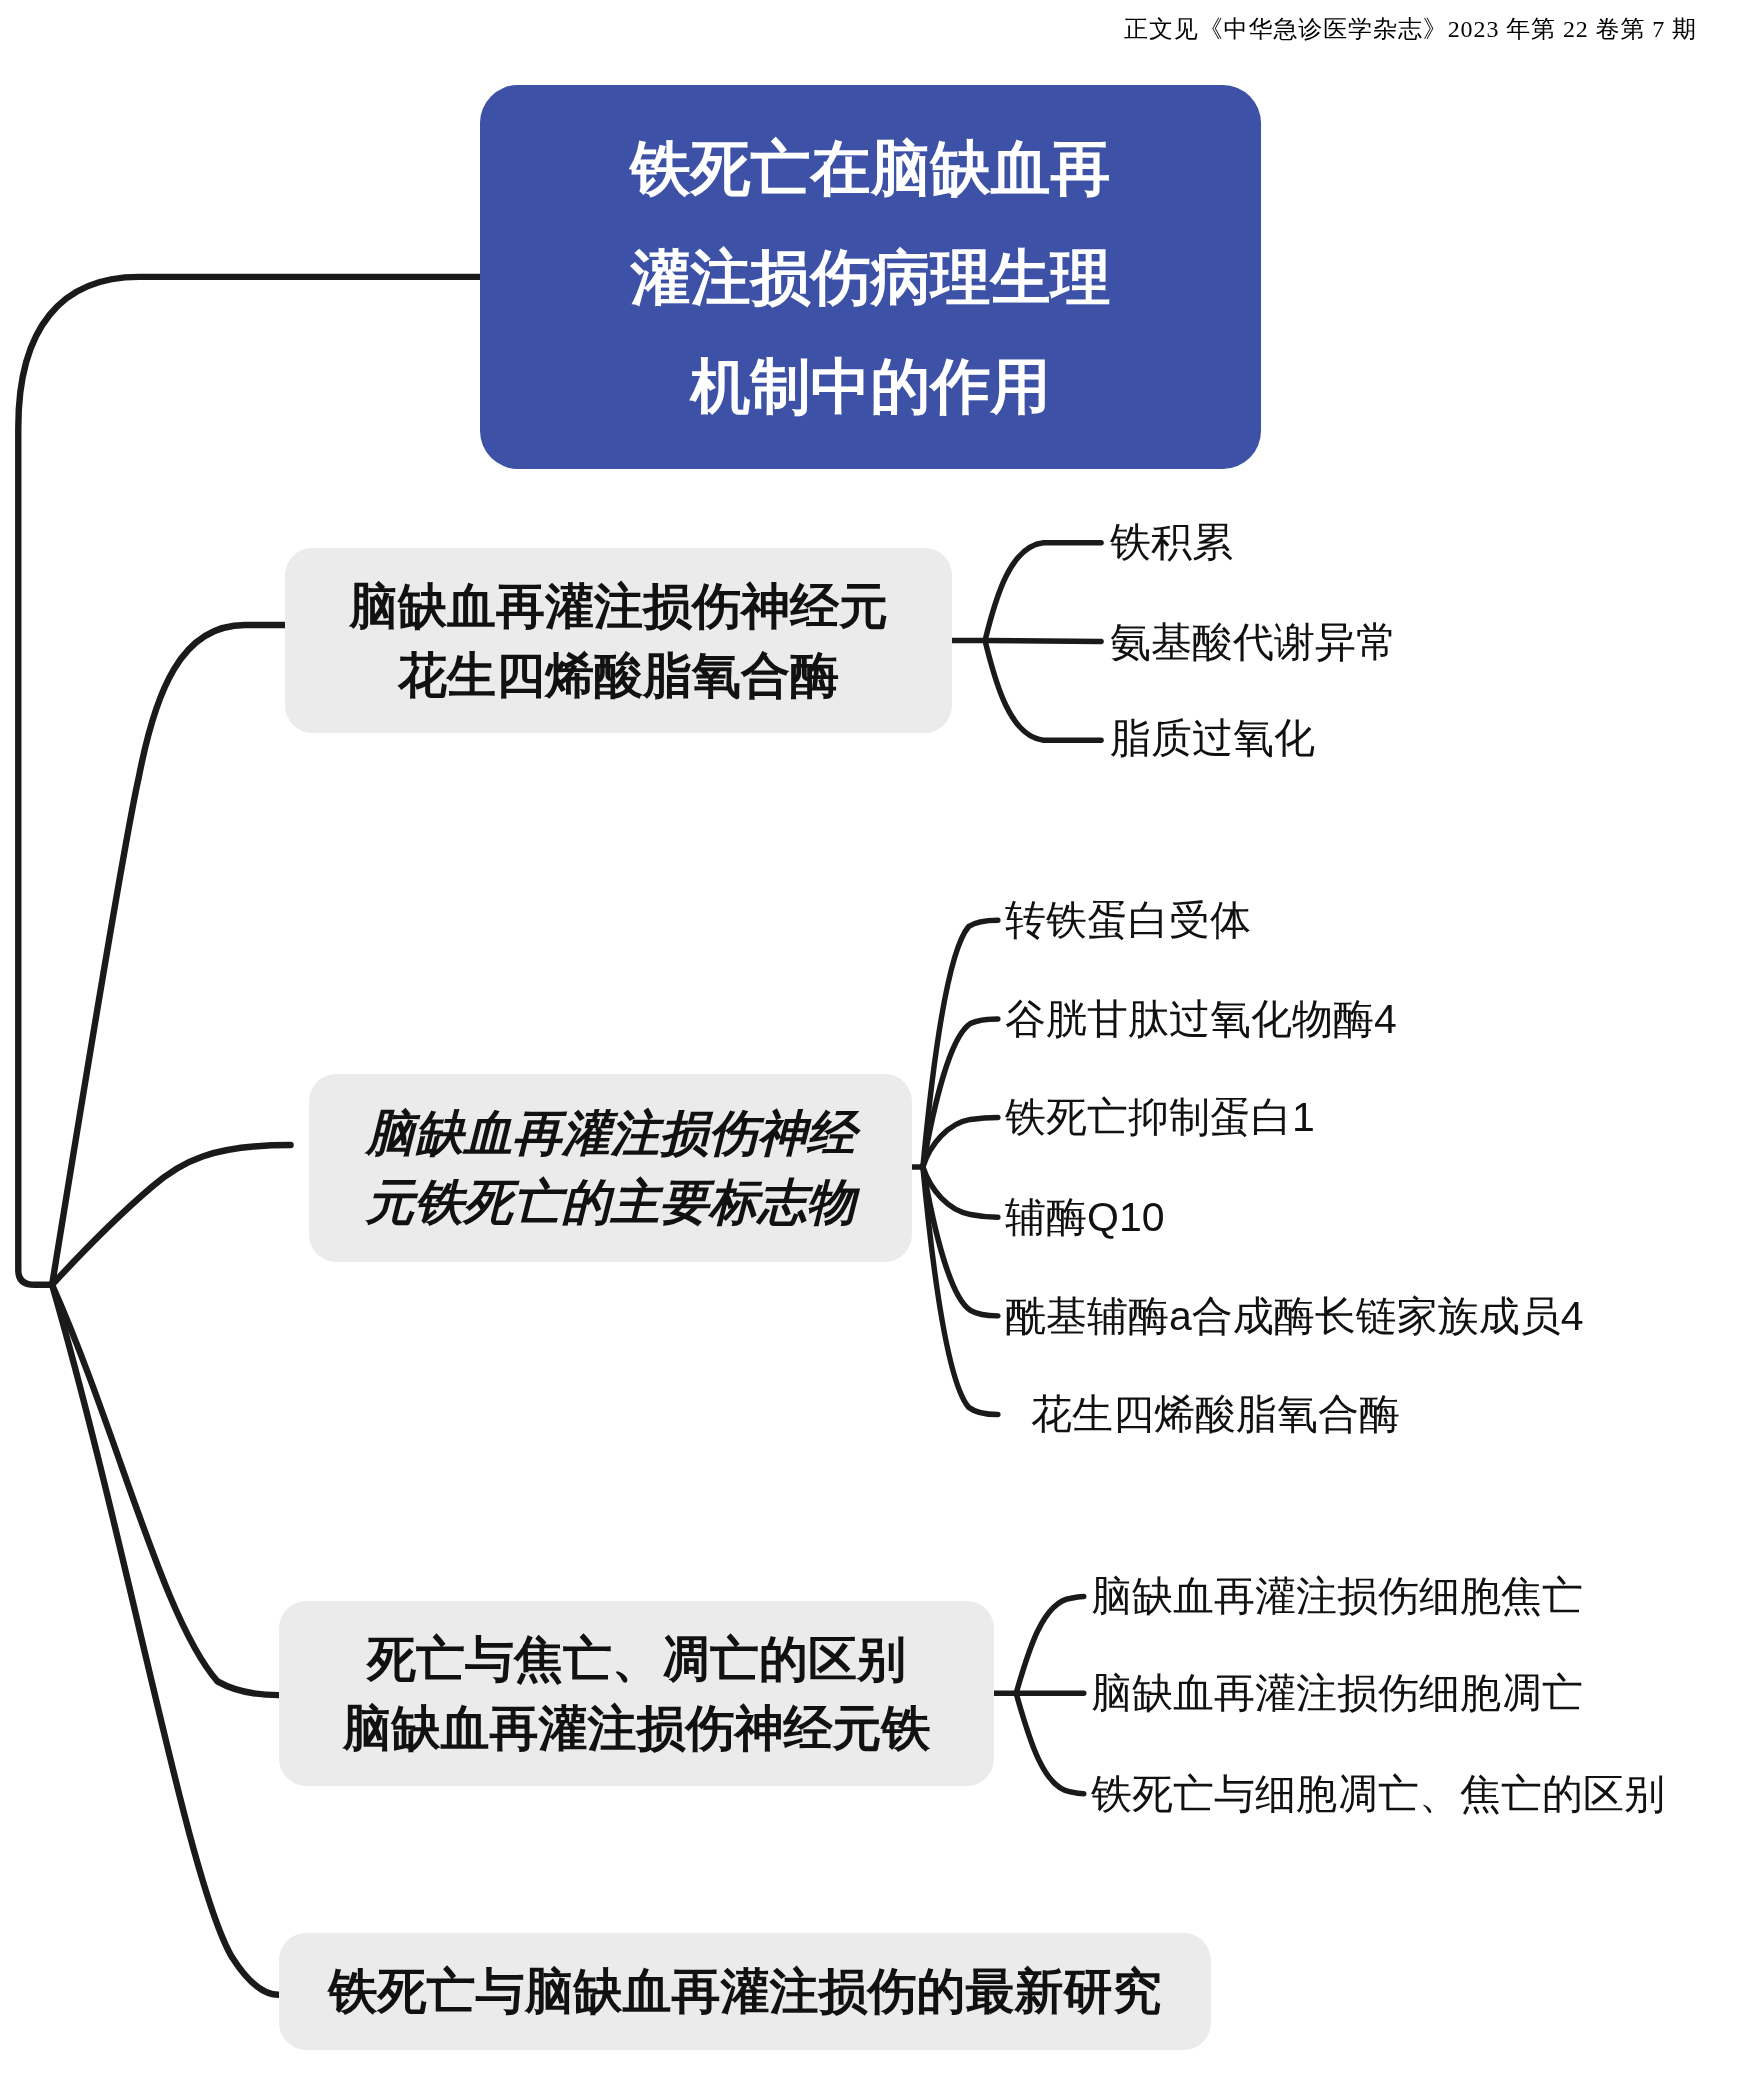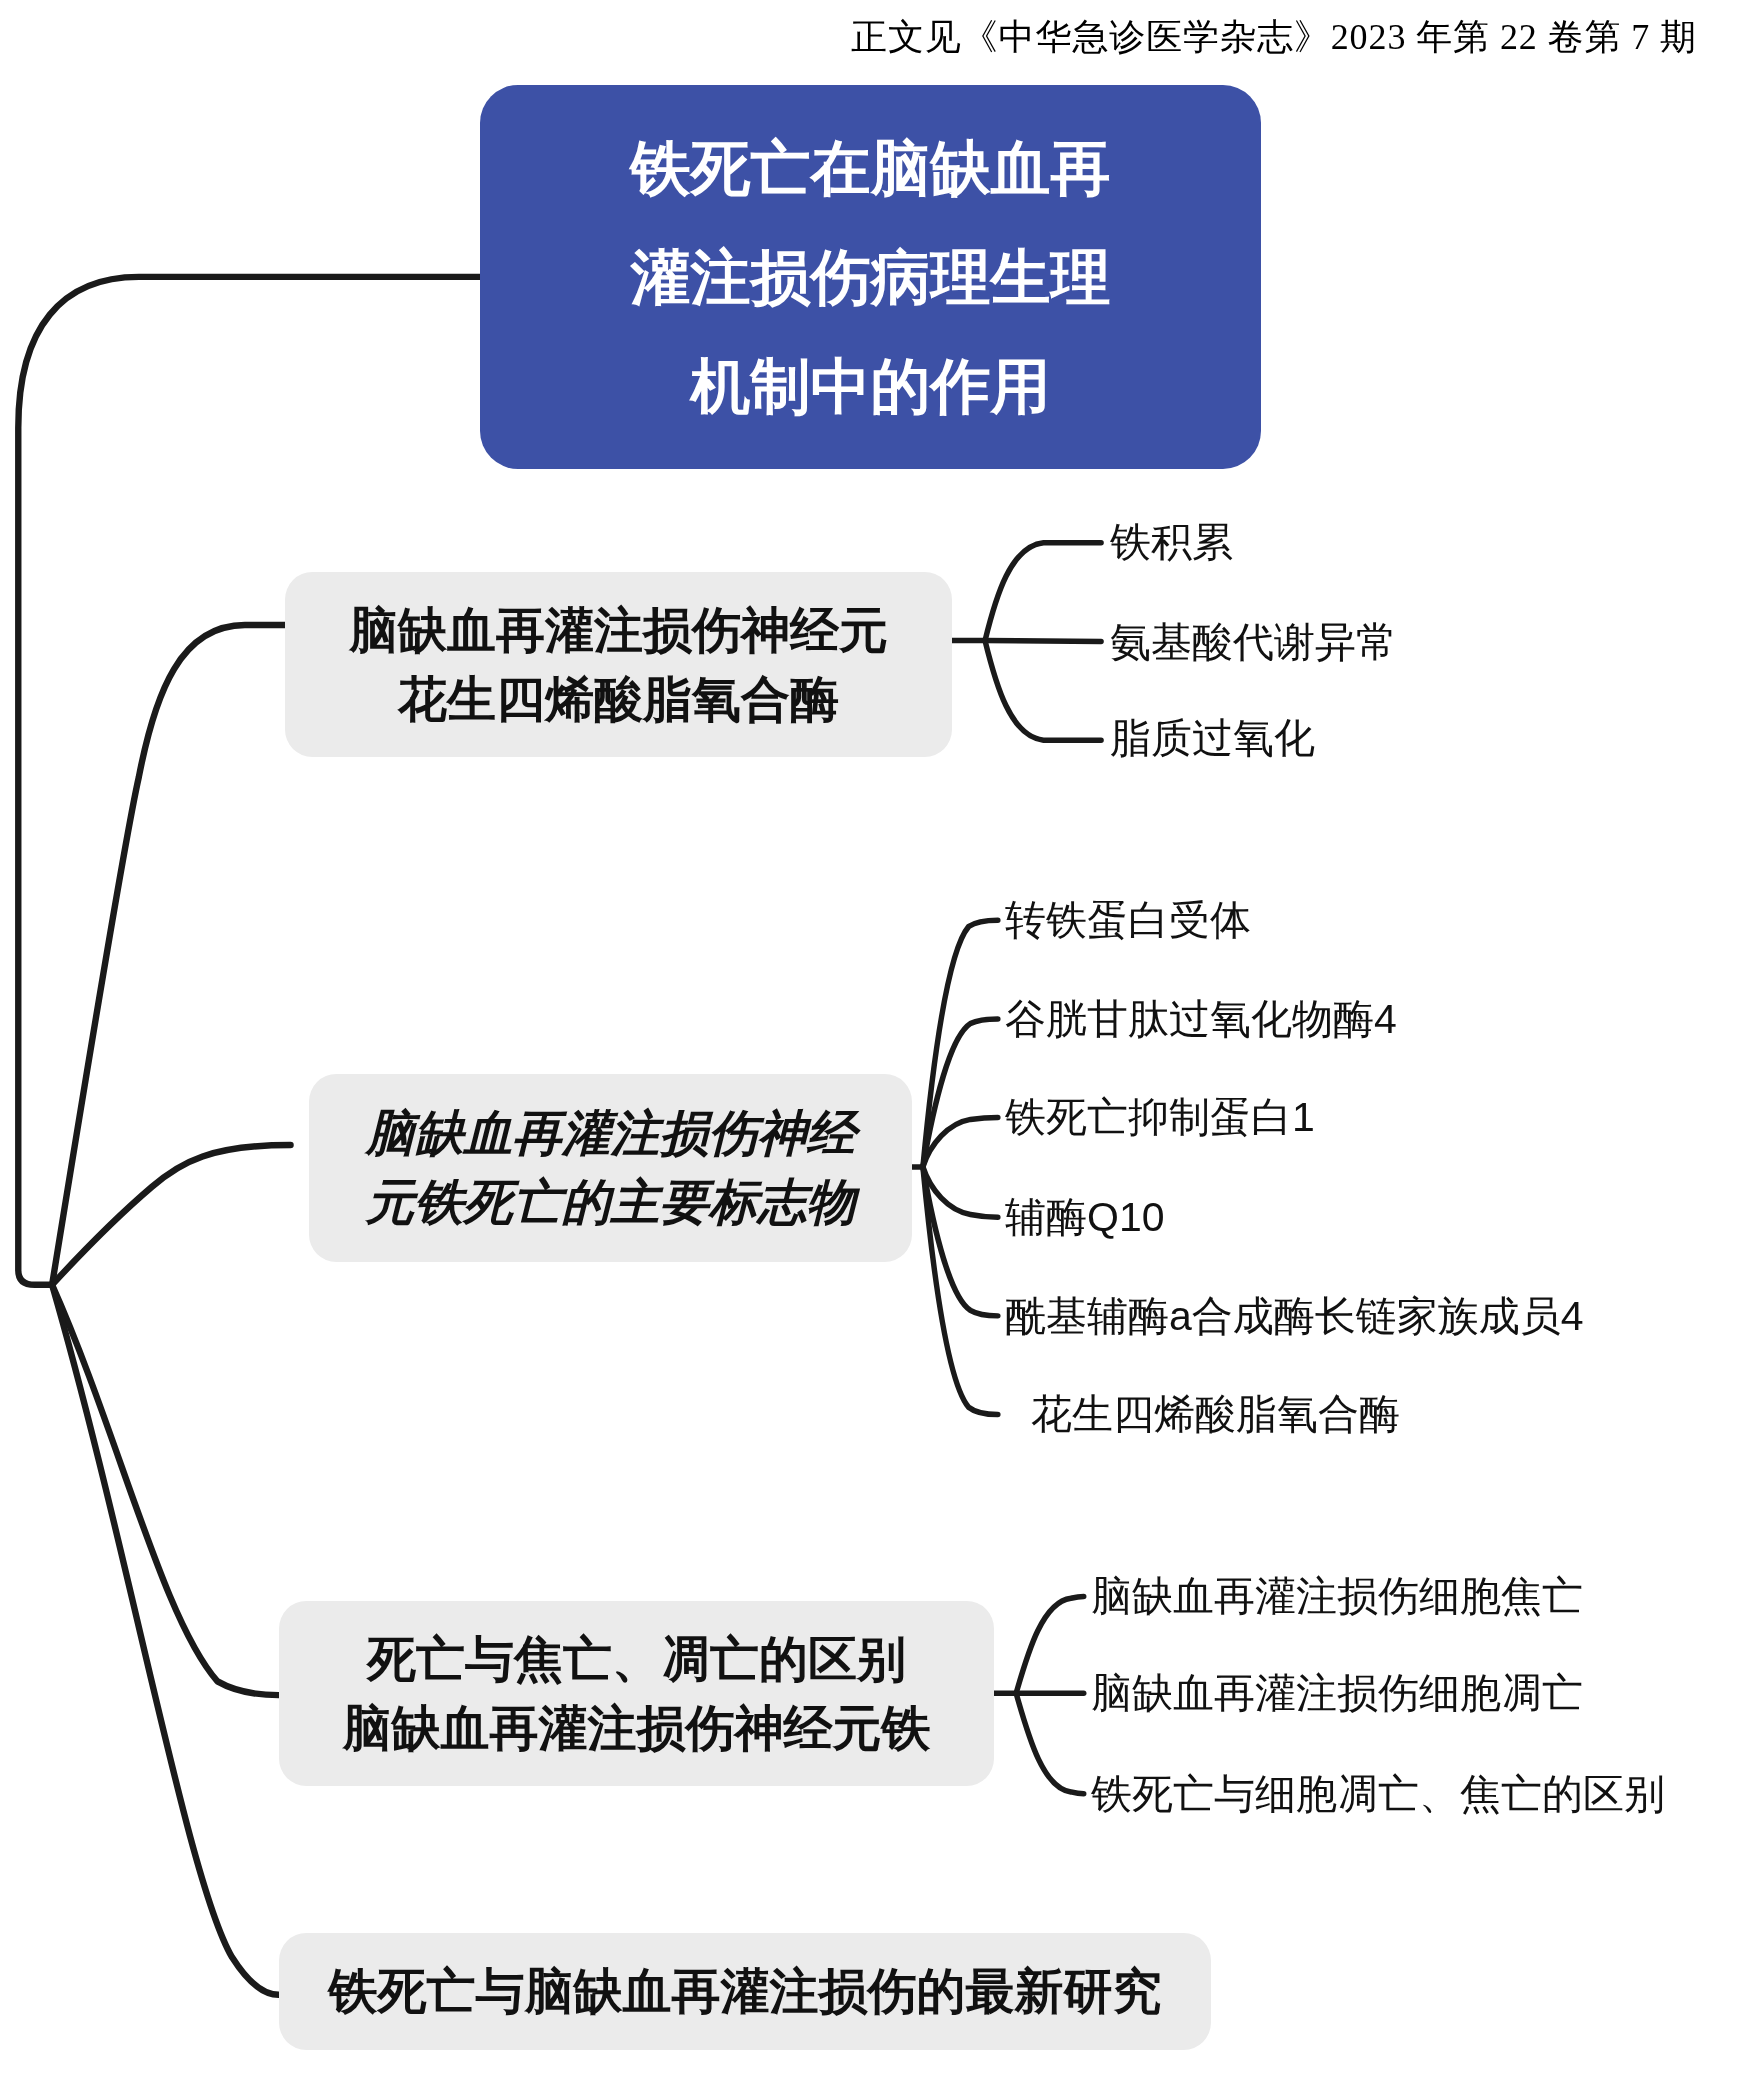--- a/index.html
+++ b/index.html
@@ -10,21 +10,21 @@
   }
   html,body{margin:0;padding:0;}
   body{
     width:1759px;height:2078px;position:relative;background:#FFFFFF;
     font-family:"Liberation Sans",sans-serif;color:var(--text_black);
     overflow:hidden;
   }
   .citation{
     position:absolute;top:12.8px;right:62px;
     font-family:"Liberation Serif",serif;
-    font-size:36px;letter-spacing:0.9px;color:#000;white-space:nowrap;
+    font-size:24px;letter-spacing:0.9px;color:#000;white-space:nowrap;
   }
   .lines-svg{position:absolute;left:0;top:0;}
   .root-topic{
     position:absolute;left:480px;top:85px;width:781px;height:384px;
     background:var(--accent_blue);border-radius:38px;
     display:flex;flex-direction:column;align-items:center;justify-content:center;
     text-align:center;
   }
   .root-topic .tline{
     display:block;color:#FFFFFF;font-weight:700;font-size:60px;line-height:109px;
@@ -33,21 +33,21 @@
   }
   .node{
     position:absolute;background:var(--node_gray);border-radius:27.4px;
     display:flex;flex-direction:column;align-items:center;justify-content:center;
     text-align:center;
   }
   .node .nline{
     display:block;color:var(--text_black);font-weight:700;font-size:49px;line-height:69px;
     white-space:nowrap;
   }
-  .node1{left:285px;top:548px;width:667px;height:185px;margin-top:24px;}
+  .node1{left:285px;top:548px;width:667px;height:185px;}
   .node2{left:309px;top:1074px;width:603px;height:188px;font-style:italic;}
   .node3{left:279px;top:1601px;width:715px;height:185px;}
   .node4{left:279px;top:1933px;width:932px;height:117px;}
   .child{
     position:absolute;transform:translateY(-50%);
     font-size:41px;font-weight:400;color:var(--text_black);white-space:nowrap;
   }
 </style>
 </head>
 <body>

